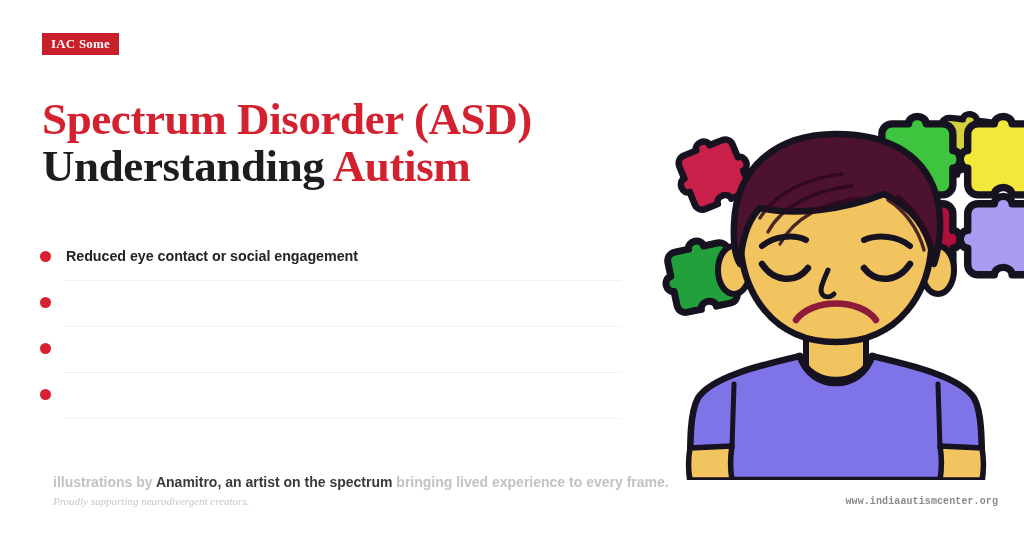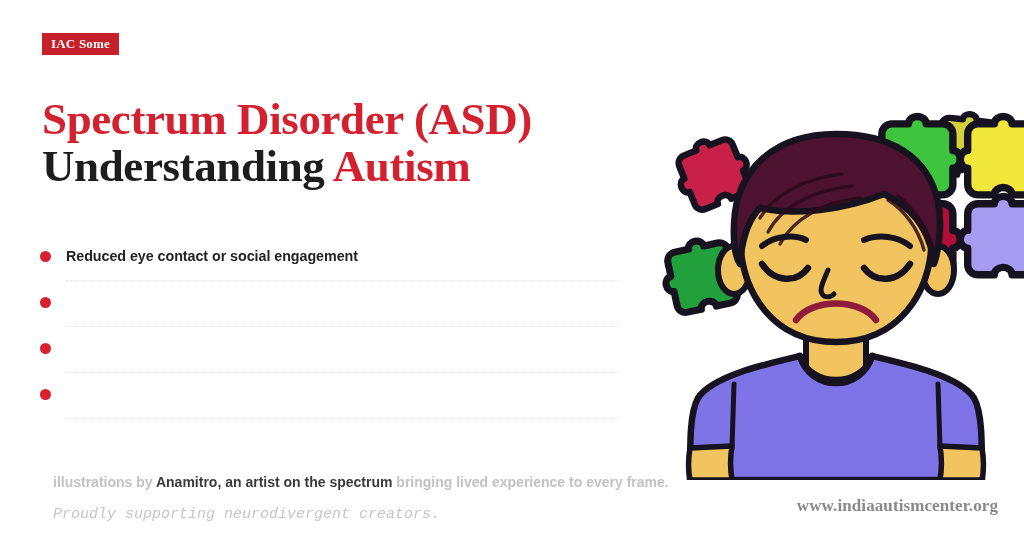--- a/index.html
+++ b/index.html
@@ -116,34 +116,34 @@
   .credit-line1 {
     font-family: "Liberation Sans", sans-serif;
     font-size: 14px;
     color: #c2c2c2;
     font-weight: bold;
     line-height: 1.35;
     white-space: nowrap;
   }
   .credit-line1 .strong { color: #3a3a3a; }
   .credit-line2 {
-    font-family: Liberation Mono, monospace;
+    font-family: Liberation Serif, serif;
     font-style: italic;
-    font-size: 15px;
+    font-size: 11px;
     color: #c6c6c6;
-    margin-top: 14px;
+    margin-top: 3px;
     white-space: nowrap;
   }
   .site {
     position: absolute;
     right: 26px;
     top: 496px;
-    font-family: Liberation Serif, serif;
-    font-weight: bold;
-    font-size: 17px;
+    font-family: Liberation Mono, monospace;
+    font-weight: bold;
+    font-size: 10px;
     color: #8a8a8a;
     letter-spacing: 0.1px;
     white-space: nowrap;
   }
 
   
   .illus {
     position: absolute;
     left: 648px;
     top: 98px;

